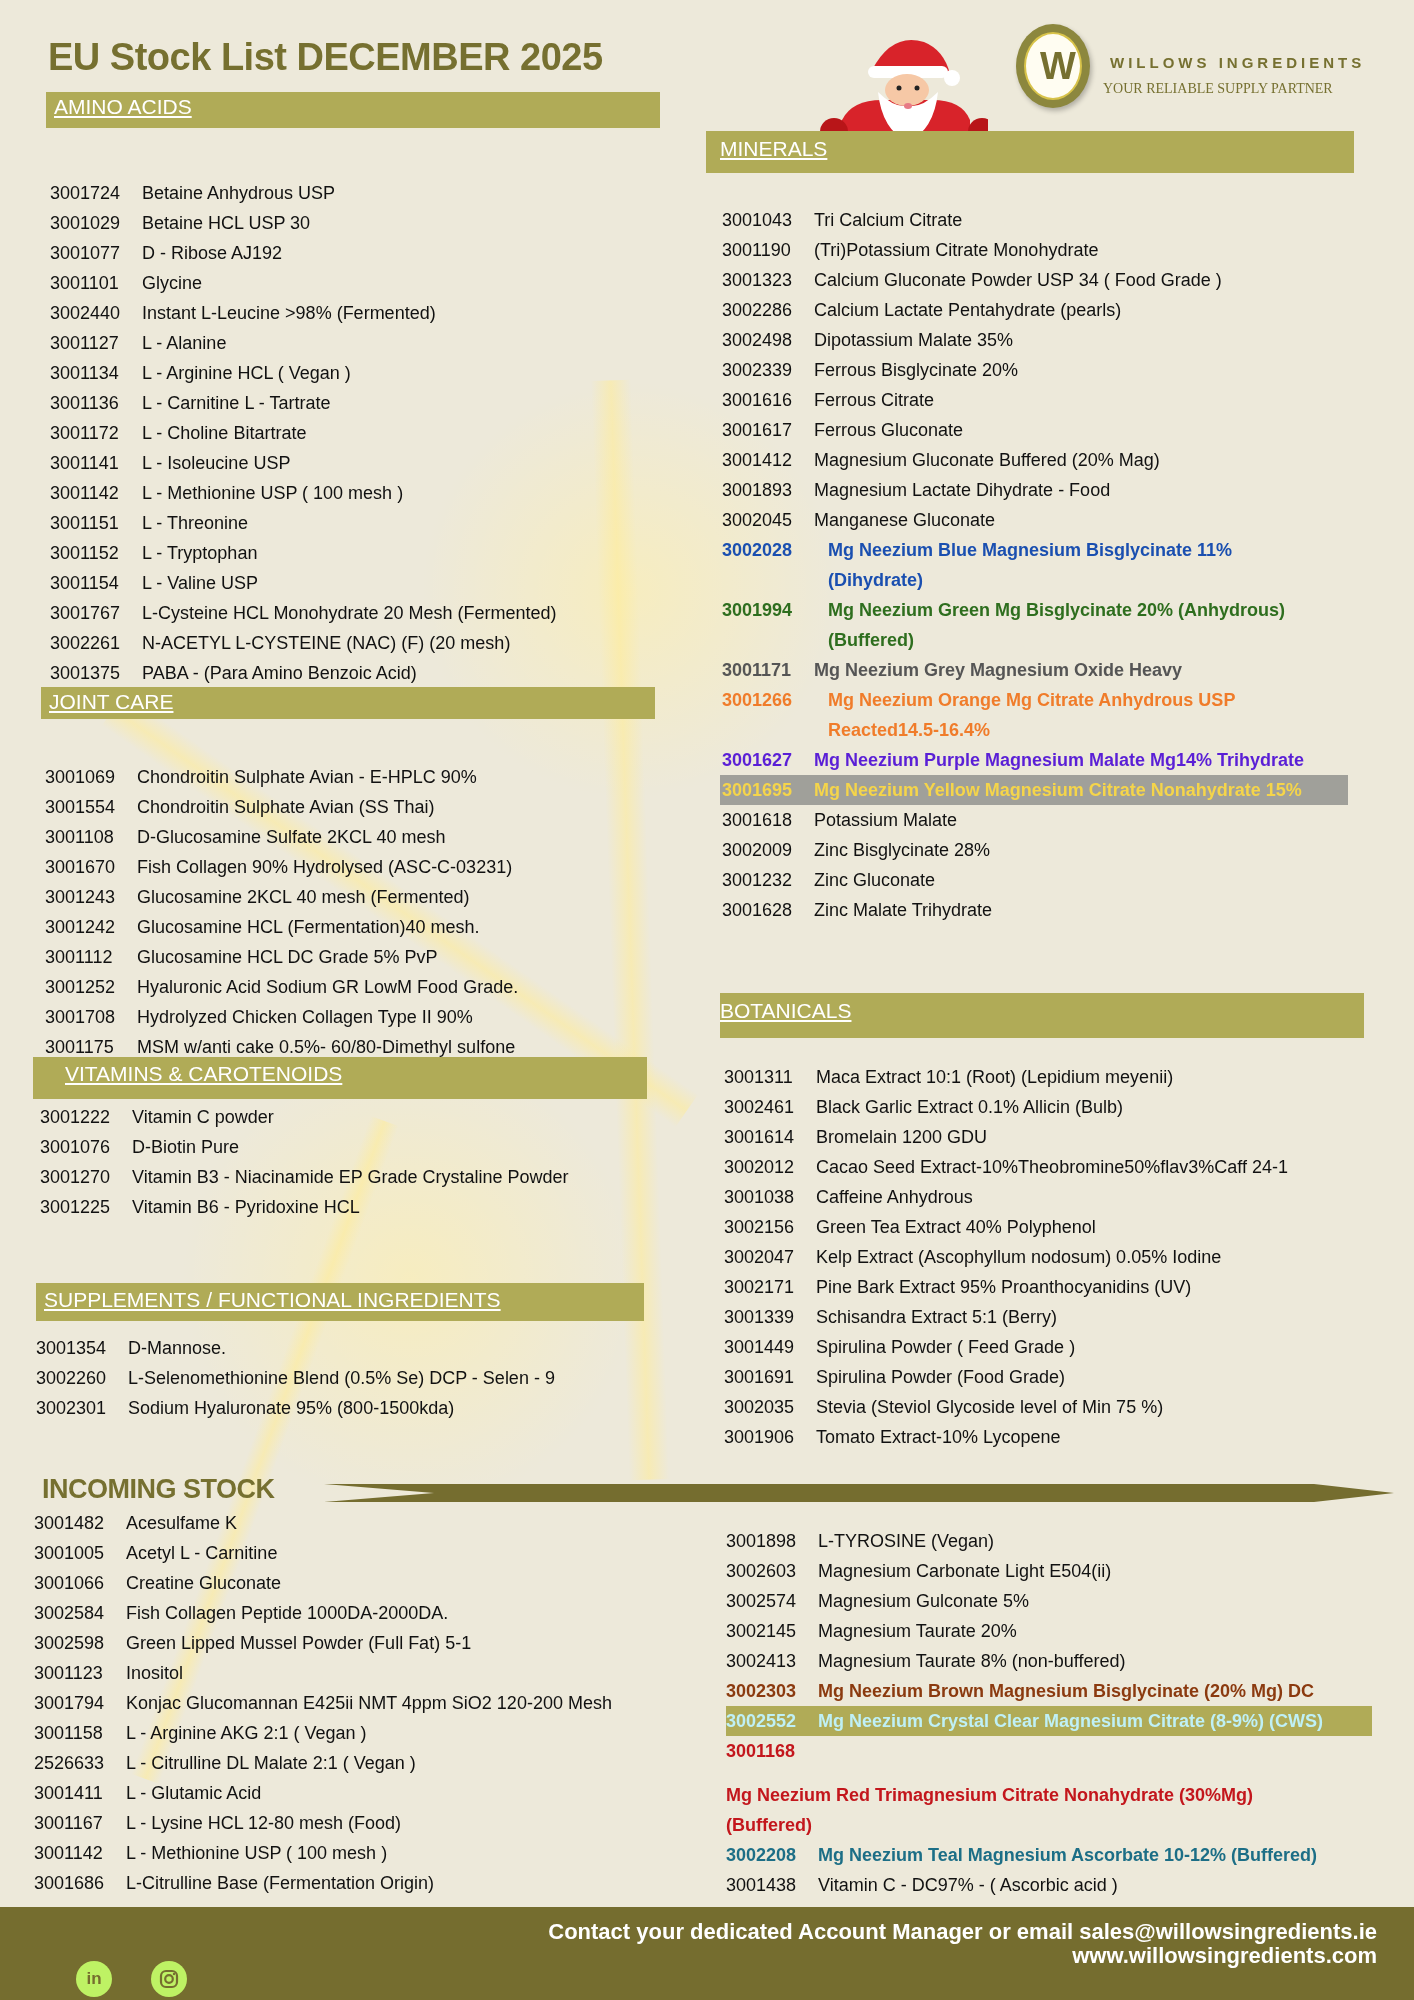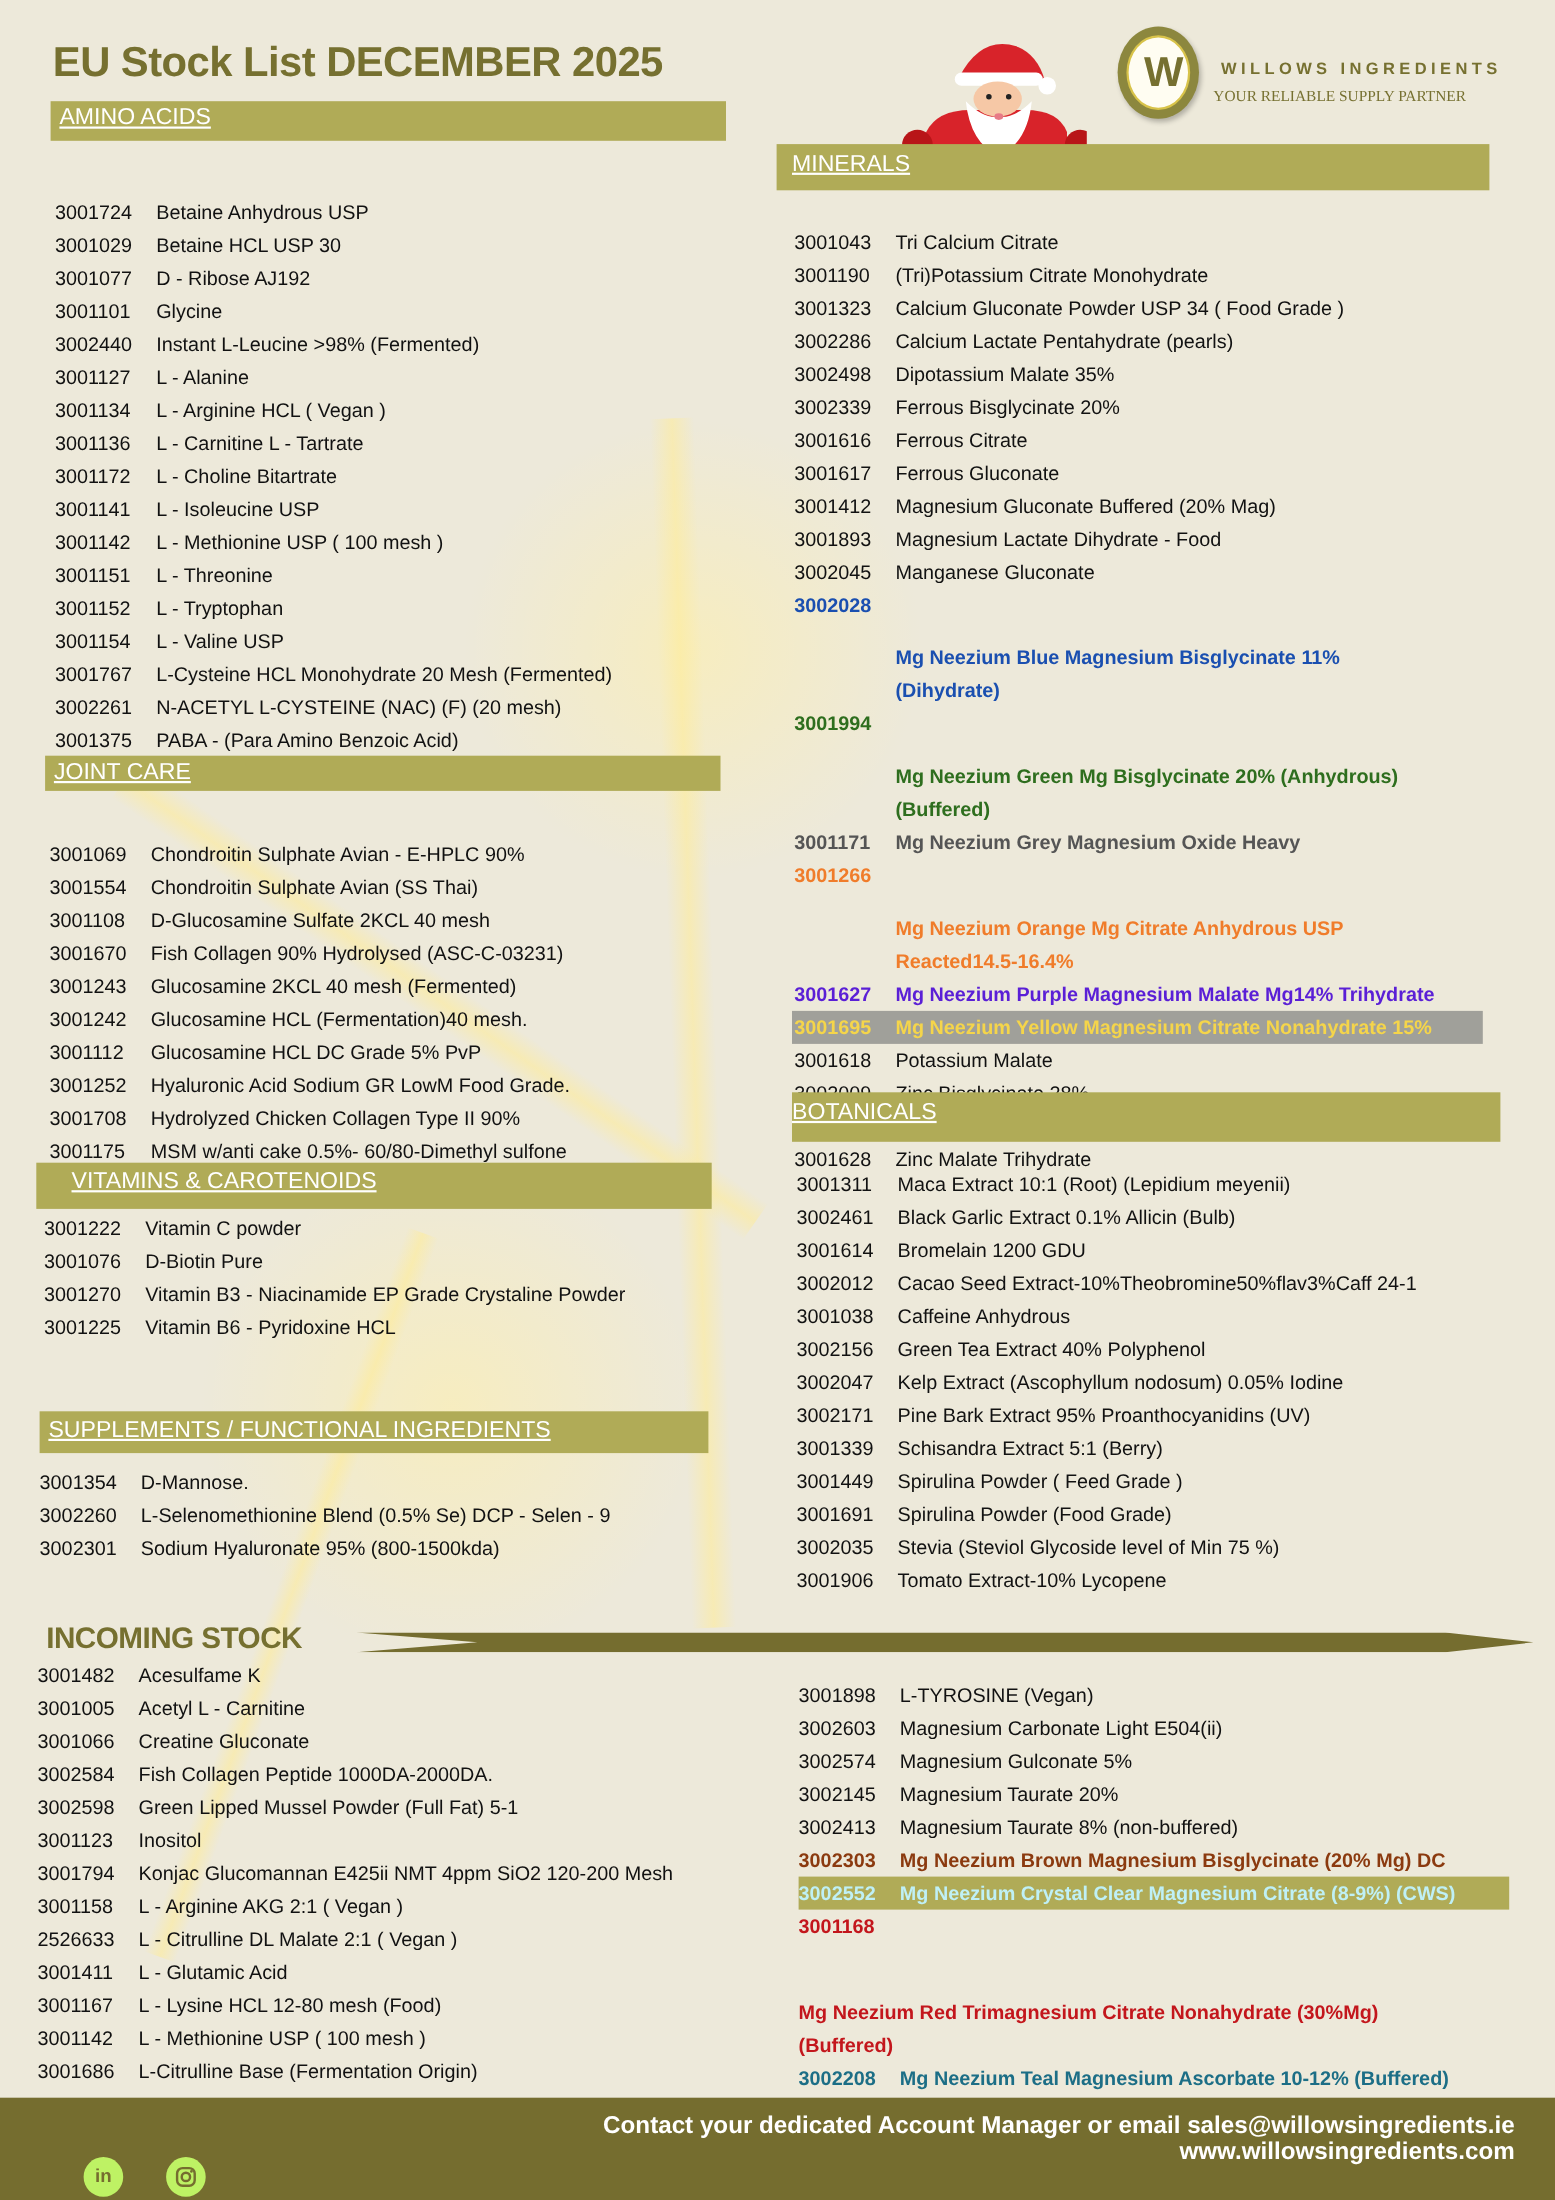--- a/index.html
+++ b/index.html
@@ -33,22 +33,22 @@
     text-decoration: underline;
   }
   .list { list-style: none; }
   .row {
     display: flex; font-size: 18px; line-height: 30px; height: 30px;
     white-space: nowrap;
   }
   .row .code { width: 92px; flex: none; }
   .row .name { flex: none; }
   .row.bold { font-weight: bold; }
-  .row.wrap { height: auto; flex-wrap: wrap; }
-  .row.wrap .name { white-space: normal; width: 470px; margin-top: 48px; }
+  .row.wrap { height: auto; flex-wrap: wrap; gap: 14px; }
+  .row.wrap .name { white-space: normal; width: 470px; }
   .logo {
     position: absolute; left: 1016px; top: 24px;
     width: 74px; height: 84px; border-radius: 50%;
     background: #8C873E;
     box-shadow: 2px 3px 5px rgba(0,0,0,0.25);
     display: flex; align-items: center; justify-content: center;
   }
   .logo-inner {
     width: 58px; height: 68px; border-radius: 50%;
     background: #FFFDF2; border: 2px solid #D8C34A;

